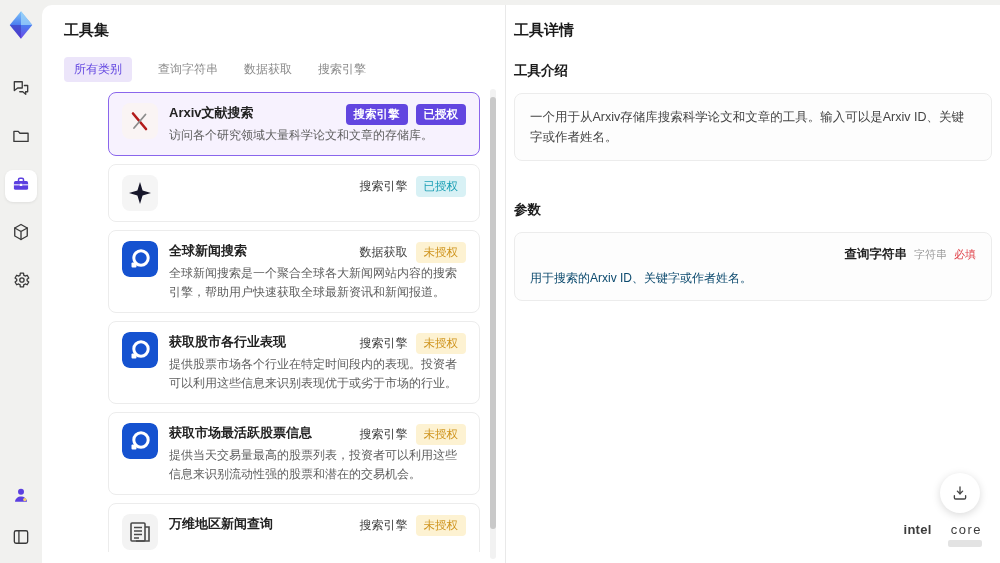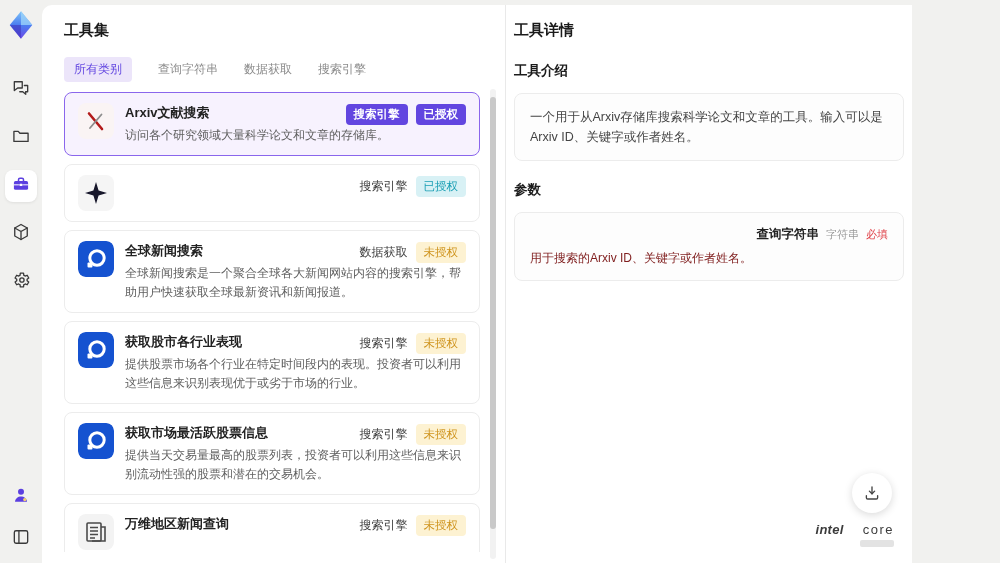--- a/index.html
+++ b/index.html
@@ -1,21 +1,21 @@
 <!DOCTYPE html>
 <html style="--accent: #6246e0; --accent-light-bg: #ece5fa; --selected-card-bg: #f7f2fe; --selected-card-border: #8a66ec; --auth-cyan-bg: #d8f1f5; --auth-cyan-text: #1a9fb4; --auth-yellow-bg: #fdf2d2; --auth-yellow-text: #cf941e; --required-red: #e0434a; --arxiv-red: #b31b1b; --tool-blue: #1552d0;"><head>
 <meta charset="utf-8">
 <style>
   * { margin:0; padding:0; box-sizing:border-box; }
   html,body { width:1000px; height:563px; overflow:hidden; }
   body {
     font-family:"Liberation Sans","DejaVu Sans",sans-serif;
     background:#f1f1ef; color:#222;
   }
-  .app { display:flex; width:912px; height:563px; }
+  .app { display:flex; width:1000px; height:563px; }
 
   
   .rail {
     width:42px; background:#f1f1ef; display:flex; flex-direction:column;
     align-items:center; padding:10px 0 8px; flex-shrink:0;
   }
   .logo { width:30px; height:30px; margin-bottom:34px; }
   .rail-icons { display:flex; flex-direction:column; gap:16px; align-items:center; }
   .rail-btn {
     width:32px; height:32px; border-radius:8px; display:flex;
@@ -37,21 +37,21 @@
   .panel-title { font-size:15px; font-weight:bold; color:#1b1b1b; margin-bottom:17px; }
   .tabs { display:flex; align-items:center; gap:26px; margin-bottom:11px; height:24px; }
   .tab { font-size:12px; color:#8b8b8b; cursor:pointer; white-space:nowrap; }
   .tab.active {
     color:var(--accent); background:var(--accent-light-bg);
     padding:4px 10px; border-radius:4px; font-weight:normal;
   }
   .cards { width:416px; display:flex; flex-direction:column; gap:8px; height:460px; overflow:hidden; }
   .card {
     position:relative; background:#ffffff; border:1px solid #ececec;
-    border-radius:8px; padding:10px 13px; display:flex; gap:11px; cursor:pointer;
+    border-radius:8px; padding:10px 13px; display:flex; gap:11px; cursor:pointer;margin-left:44px;
   }
   .card.selected { background:var(--selected-card-bg); border:1px solid var(--selected-card-border); }
   .tool-icon {
     width:36px; height:36px; border-radius:8px; flex-shrink:0;
     display:flex; align-items:center; justify-content:center; overflow:hidden;
   }
   .tool-icon svg { width:36px; height:36px; display:block; }
   .tool-text { flex:1; min-width:0; padding-top:1px; }
   .tool-title { font-size:13px; font-weight:bold; color:#222; margin-bottom:4px; }
   .tool-desc { font-size:12px; color:#5f5f5f; line-height:1.58; padding-right:2px; }
@@ -70,40 +70,40 @@
     position:absolute; top:8px; width:6px; height:92%;
     background:#c9c9c9; border-radius:3px; cursor:pointer;
   }
 
   
   .detail-panel { flex:1; border-left:1px solid #e9e9e9; padding:16px 8px; position:relative; }
   .detail-title { font-size:15px; font-weight:bold; color:#1b1b1b; margin-bottom:22px; }
   .section-heading { font-size:13.5px; font-weight:bold; color:#1b1b1b; margin-bottom:13px; }
   .detail-box {
     border:1px solid #ececec; border-radius:8px; background:#fdfdfd;
-    padding:13px 15px; margin-bottom:20px;
+    padding:13px 15px; margin-bottom:40px;
   }
   .intro-text { font-size:12.5px; color:#444; line-height:1.6; }
   .param-row { }
   .param-head { display:flex; align-items:baseline; gap:7px; margin-bottom:7px;justify-content:flex-end; }
   .param-name { font-size:12.5px; font-weight:bold; color:#222; }
   .param-type { font-size:11px; color:#9a9a9a; }
   .param-required { font-size:11px; color:var(--required-red); }
-  .param-desc { font-size:12px; color:#7f1d1d; }
+  .param-desc { font-size:12px; color:#0c4a6e; }
 
   
   .fab {
     position:absolute; right:20px; bottom:50px; width:40px; height:40px;
     border-radius:50%; background:#ffffff; box-shadow:0 2px 8px rgba(0,0,0,.15);
     display:flex; align-items:center; justify-content:center; cursor:pointer;
   }
   .fab svg { width:18px; height:18px; }
   .brand { position:absolute; right:18px; bottom:16px; text-align:right; }
   .brand-text { font-size:13px; color:#3c3c3c; letter-spacing:.3px; }
-  .brand-text .intel { font-weight:bold;font-style:italic; }
+  .brand-text .intel { font-weight:bold; }
   .brand-text .core { font-weight:normal; letter-spacing:1.5px; margin-left:19px; }
   .brand-sub { width:34px; height:7px; background:#e3e3e3; border-radius:2px; margin:3px 0 0 auto; }
 </style>
 </head>
 <body>
 
 <div class="app">
 
   <aside class="rail">
     <div class="logo">

